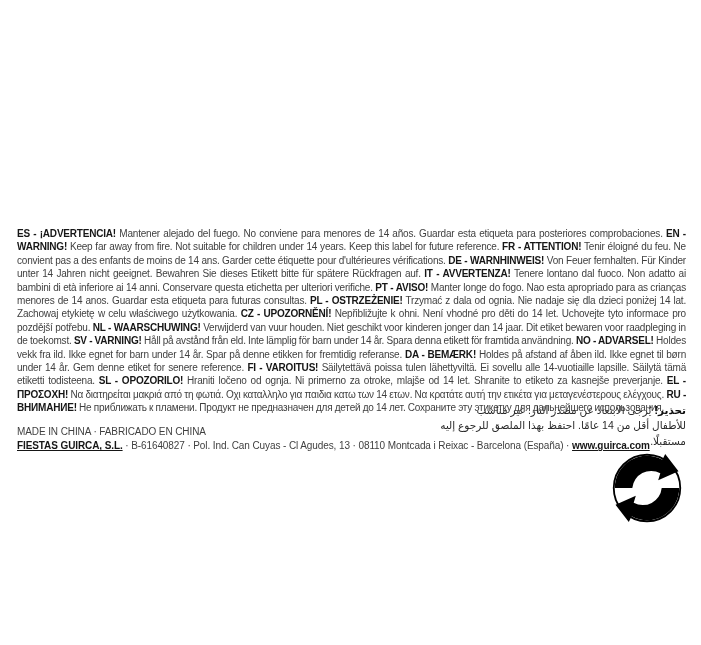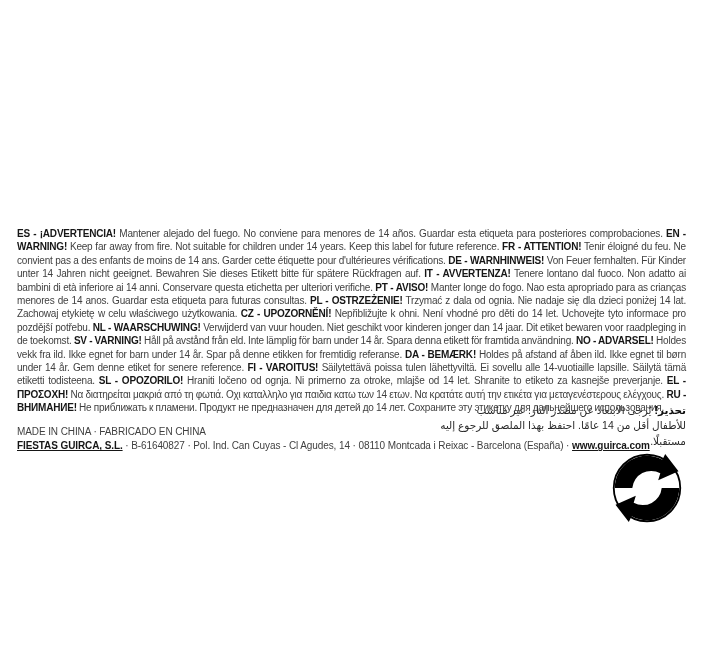--- a/index.html
+++ b/index.html
@@ -74,21 +74,21 @@
   <div class="content">
 
     <p class="warnings"><b>ES - ¡ADVERTENCIA!</b> Mantener alejado del fuego. No conviene para menores de 14 años. Guardar esta etiqueta para posteriores comprobaciones. <b>EN - WARNING!</b> Keep far away from fire. Not suitable for children under 14 years. Keep this label for future reference. <b>FR - ATTENTION!</b> Tenir éloigné du feu. Ne convient pas a des enfants de moins de 14 ans. Garder cette étiquette pour d'ultérieures vérifications. <b>DE - WARNHINWEIS!</b> Von Feuer fernhalten. Für Kinder unter 14 Jahren nicht geeignet. Bewahren Sie dieses Etikett bitte für spätere Rückfragen auf. <b>IT - AVVERTENZA!</b> Tenere lontano dal fuoco. Non adatto ai bambini di età inferiore ai 14 anni. Conservare questa etichetta per ulteriori verifiche. <b>PT - AVISO!</b> Manter longe do fogo. Nao esta apropriado para as crianças menores de 14 anos. Guardar esta etiqueta para futuras consultas. <b>PL - OSTRZEŻENIE!</b> Trzymać z dala od ognia. Nie nadaje się dla dzieci poniżej 14 lat. Zachowaj etykietę w celu właściwego użytkowania. <b>CZ - UPOZORNĚNÍ!</b> Nepřibližujte k ohni. Není vhodné pro děti do 14 let. Uchovejte tyto informace pro pozdější potřebu. <b>NL - WAARSCHUWING!</b> Verwijderd van vuur houden. Niet geschikt voor kinderen jonger dan 14 jaar. Dit etiket bewaren voor raadpleging in de toekomst. <b>SV - VARNING!</b> Håll på avstånd från eld. Inte lämplig för barn under 14 år. Spara denna etikett för framtida användning. <b>NO - ADVARSEL!</b> Holdes vekk fra ild. Ikke egnet for barn under 14 år. Spar på denne etikken for fremtidig referanse. <b>DA - BEMÆRK!</b> Holdes på afstand af åben ild. Ikke egnet til børn under 14 år. Gem denne etiket for senere reference. <b>FI - VAROITUS!</b> Säilytettävä poissa tulen lähettyviltä. Ei sovellu alle 14-vuotiaille lapsille. Säilytä tämä etiketti todisteena. <b>SL - OPOZORILO!</b> Hraniti ločeno od ognja. Ni primerno za otroke, mlajše od 14 let. Shranite to etiketo za kasnejše preverjanje. <b>EL - ΠΡΟΣΟΧΗ!</b> Να διατηρείται μακριά από τη φωτιά. Οχι καταλληλο για παιδια κατω των 14 ετων. Να κρατάτε αυτή την ετικέτα για μεταγενέστερους ελέγχους. <b>RU - ВНИМАНИЕ!</b> Не приближать к пламени. Продукт не предназначен для детей до 14 лет. Сохраните эту этикетку для дальнейшего использования.</p>
 
     <div class="bottom-block">
 
       <div class="arabic" dir="rtl"><b>تحذير!</b> <span>يُرجى الابتعاد عن مصدر النار. غير مناسب للأطفال أقل من 14 عامًا. احتفظ بهذا الملصق للرجوع إليه مستقبلًا.</span></div>
 
       <div class="made-in">MADE IN CHINA · FABRICADO EN CHINA</div>
 
-      <div class="company"><b>FIESTAS GUIRCA, S.L.</b> <span>· B-61640827 · Pol. Ind. Can Cuyas - Cl Agudes, 14 · 08110 Montcada i Reixac - Barcelona (España) ·</span> <b>www.guirca.com</b></div>
+      <div class="company"><b>FIESTAS GUIRCA, S.L.</b> <span>· B-61640827 · Pol. Ind. Can Cuyas - Cl Agudes, 13 · 08110 Montcada i Reixac - Barcelona (España) ·</span> <b>www.guirca.com</b></div>
 
 
     </div>
   </div>
 
   <svg class="green-dot" viewBox="0 0 100 100" xmlns="http://www.w3.org/2000/svg">
     <circle cx="50" cy="50" r="47.5" fill="#ffffff" stroke="#000000" stroke-width="2.6"></circle>
     <path d="M 4 50 A 46 46 0 0 1 72 9.5 L 76 1.5 L 95 26 L 66 39 L 69 29 A 27 27 0 0 0 29 50 Z" fill="#000000"></path>
     <path d="M 4 50 A 46 46 0 0 1 72 9.5 L 76 1.5 L 95 26 L 66 39 L 69 29 A 27 27 0 0 0 29 50 Z" fill="#000000" transform="rotate(180 50 50)"></path>
   </svg>

